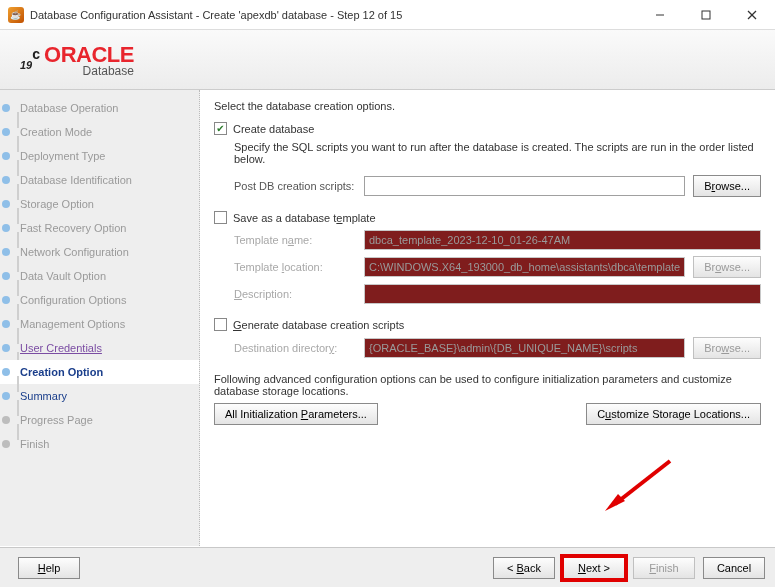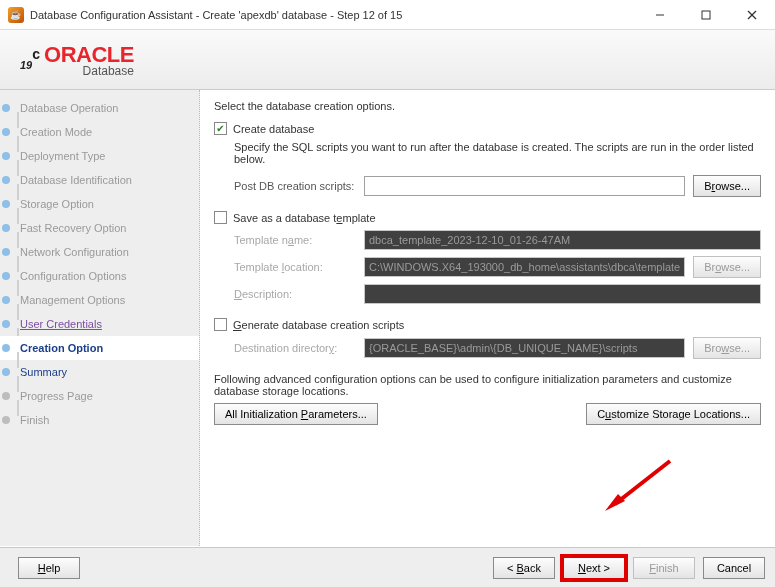--- a/index.html
+++ b/index.html
@@ -34,21 +34,21 @@
   .step.upcoming .label { color:#1a3e8b; }
 
   .content { flex:1; padding: 10px 14px 0 14px; color:#333; position:relative; }
   .row { display:flex; align-items:center; margin-bottom:6px; }
   .cb { width:13px; height:13px; border:1px solid #888; margin-right:6px; display:inline-flex; align-items:center; justify-content:center; background:#fff;}
   .cb.checked::after { content:"✔"; color:#2a7a2a; font-size:10px; line-height:1; }
   .section-text { margin: 4px 0 10px 20px; }
   .lbl { width: 130px; color:#555; }
   .lbl.dis { color:#a8a8a8; }
   .input { flex:1; height:20px; border:1px solid #a0a0a0; background:#fff; padding:0 4px; color:#333; }
-  .input.dis { background:#404040; color:#9a9a9a; border-color:#c8c8c8; }
+  .input.dis { background:#7f1d1d; color:#9a9a9a; border-color:#c8c8c8; }
   .btn { height:22px; padding: 0 10px; border:1px solid #8a8a8a; background: linear-gradient(#fdfdfd,#e4e4e4); cursor:pointer; margin-left:8px; }
   .btn.dis { color:#9a9a9a; border-color:#c0c0c0; cursor:default; }
   .u { text-decoration: underline; }
 
   .group { margin-bottom: 14px; }
   .indent { margin-left: 20px; }
 
   .adv-row { display:flex; justify-content: space-between; margin-top:6px;}
 
   .footer { position:absolute; bottom:0; left:0; right:0; height:40px; border-top:1px solid #c8c8c8; background:#eeeeee; display:flex; align-items:center; padding:0 10px; }
@@ -128,20 +128,25 @@
         <span class="label">Fast Recovery Option</span>
       </div>
     <div class="step done">
         <span class="bullet"></span>
         <span class="connector"></span>
         <span class="label">Network Configuration</span>
       </div>
     <div class="step done">
         <span class="bullet"></span>
         <span class="connector"></span>
+        <span class="label">Data Vault Option</span>
+      </div>
+    <div class="step done">
+        <span class="bullet"></span>
+        <span class="connector"></span>
         <span class="label">Configuration Options</span>
       </div>
     <div class="step done">
         <span class="bullet"></span>
         <span class="connector"></span>
         <span class="label">Management Options</span>
       </div>
     <div class="step done visited">
         <span class="bullet"></span>
         <span class="connector"></span>

